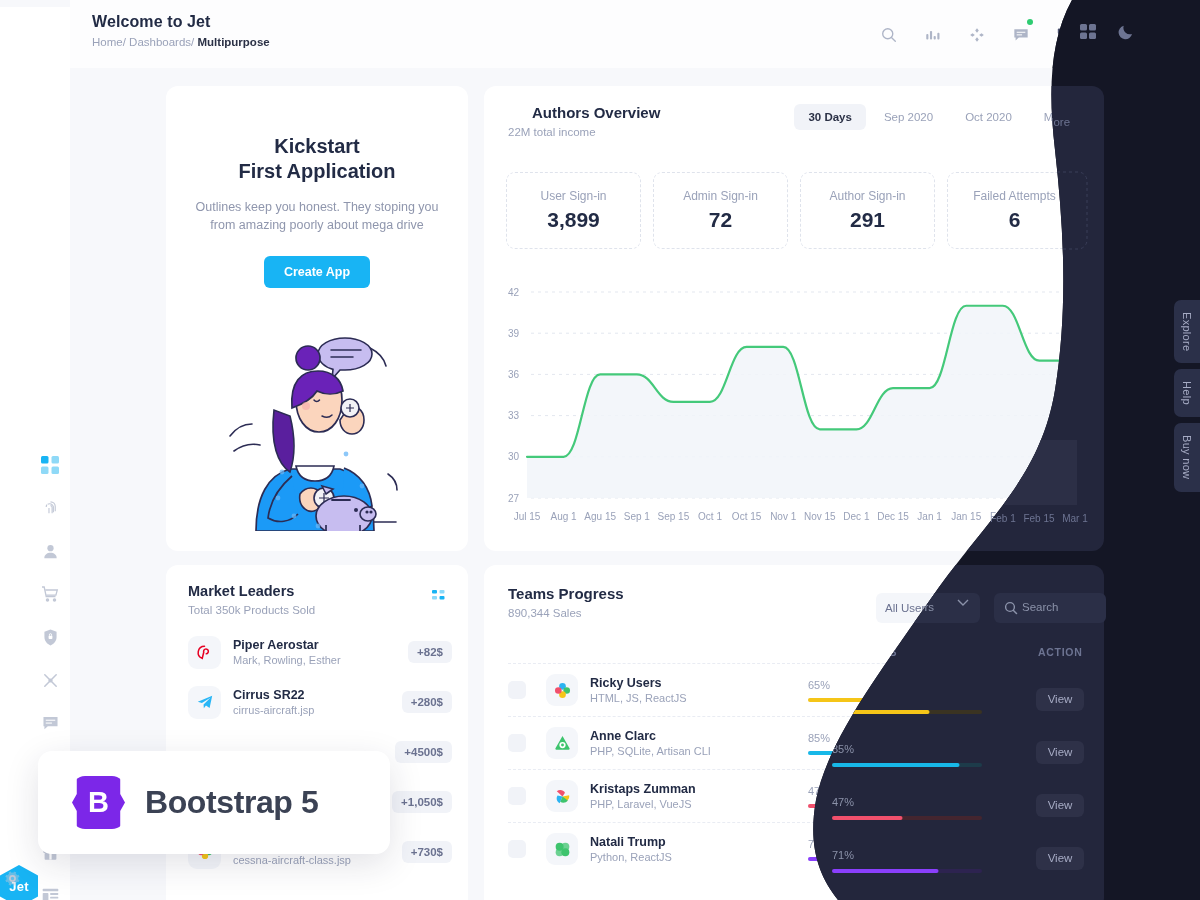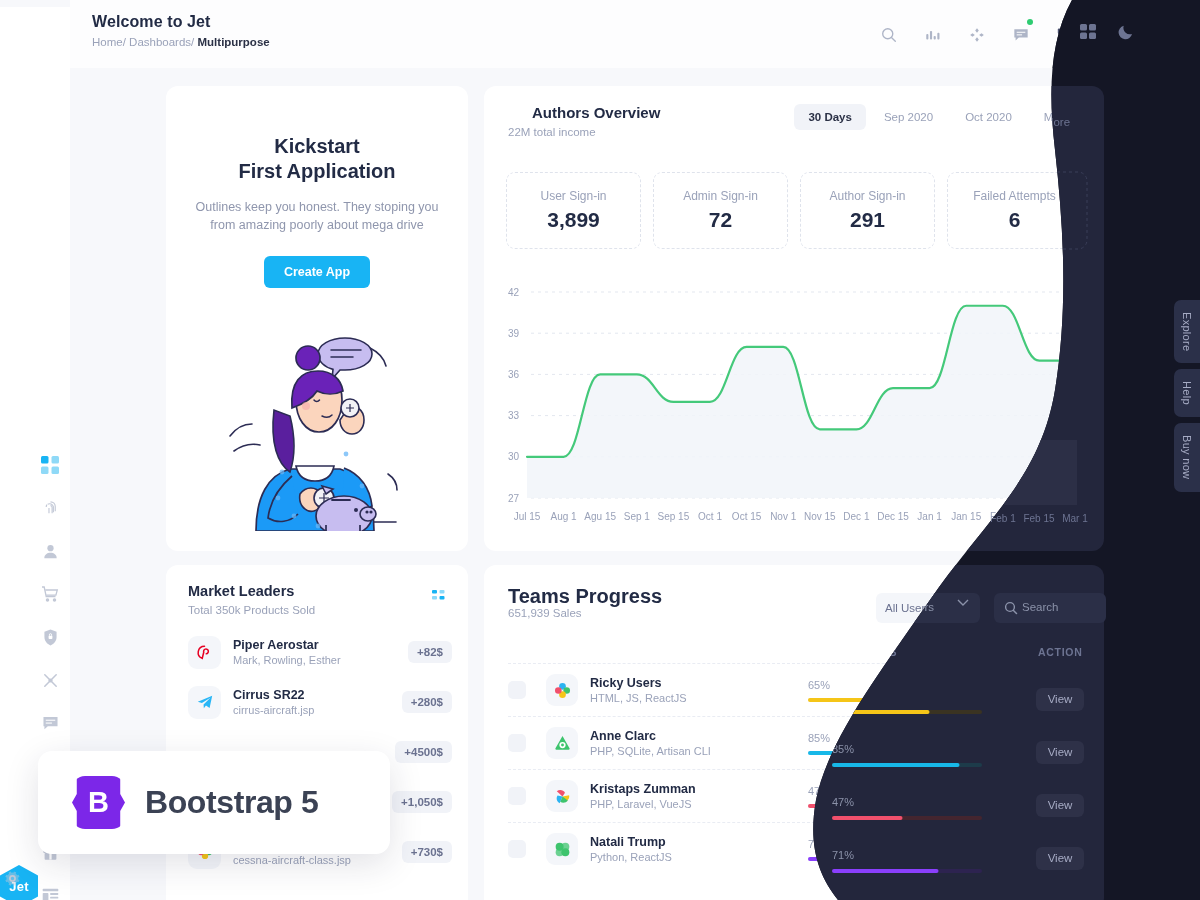--- a/index.html
+++ b/index.html
@@ -82,21 +82,21 @@
   .m-more { position:absolute; right:22px; top:25px; }
   .m-list { position:absolute; left:22px; top:62px; right:16px; }
   .m-row { display:flex; align-items:center; height:50px; }
   .m-ico { width:33px; height:33px; border-radius:9px; background:#f4f6fa; display:flex; align-items:center; justify-content:center; flex:0 0 auto;}
   .m-txt { margin-left:12px; flex:1 1 auto; }
   .m-name { font-size:12.5px; font-weight:bold; color:#222b45; }
   .m-desc { font-size:11px; color:#9aa2b9; margin-top:2px; }
   .m-badge { font-size:11.5px; font-weight:bold; color:#6b7290; background:#f1f3f8; border-radius:6px; padding:5px 9px; }
 
   .teams { left:484px; top:565px; width:620px; height:345px; }
-  .t-title { position:absolute; left:24px; top:20px; font-size:20px; font-weight:bold; color:#222b45; }
+  .t-title { position:absolute; left:24px; top:20px; font-size:15px; font-weight:bold; color:#222b45; }
   .t-sub { position:absolute; left:24px; top:42px; font-size:11.5px; color:#9aa2b9; }
   .t-select {
     position:absolute; left:392px; top:28px; width:104px; height:30px;
     border-radius:6px; background:#f4f6fa; display:flex; align-items:center;
     justify-content:space-between; padding:0 9px; font-size:11.5px; color:#6b7290; cursor:pointer;
   }
   .t-search {
     position:absolute; left:510px; top:28px; width:112px; height:30px;
     border-radius:6px; background:#f4f6fa; display:flex; align-items:center; gap:6px; padding:0 10px;
   }
@@ -513,21 +513,21 @@
           <div class="m-name">Cessna SF150</div>
           <div class="m-desc">cessna-aircraft-class.jsp</div>
         </div>
         <div class="m-badge">+730$</div>
       </div>
     </div>
   </div>
 
   <div class="card teams">
     <div class="t-title">Teams Progress</div>
-    <div class="t-sub">651,939 Sales</div>
+    <div class="t-sub">890,344 Sales</div>
 
     <div class="t-select">
       <span>All Users</span>
       <span>
         <svg width="11" height="7" viewBox="0 0 11 7" fill="none" stroke="#8b92a9" stroke-width="1.4">
             <path d="M1 1l4.5 4.4L10 1"></path>
           </svg>
       </span>
     </div>
 

